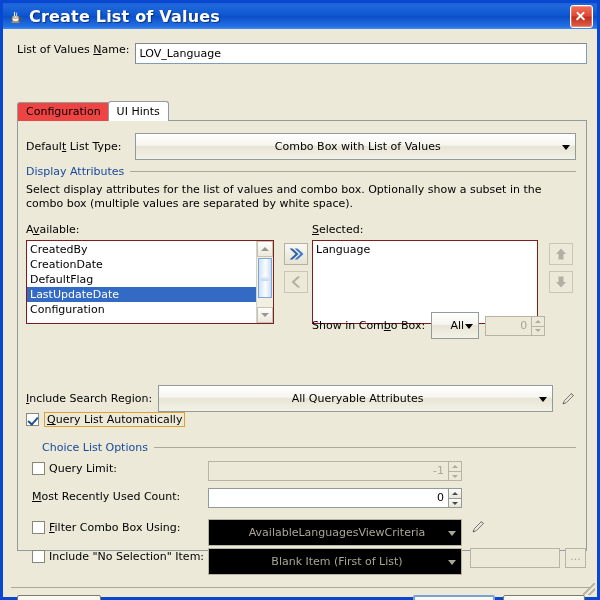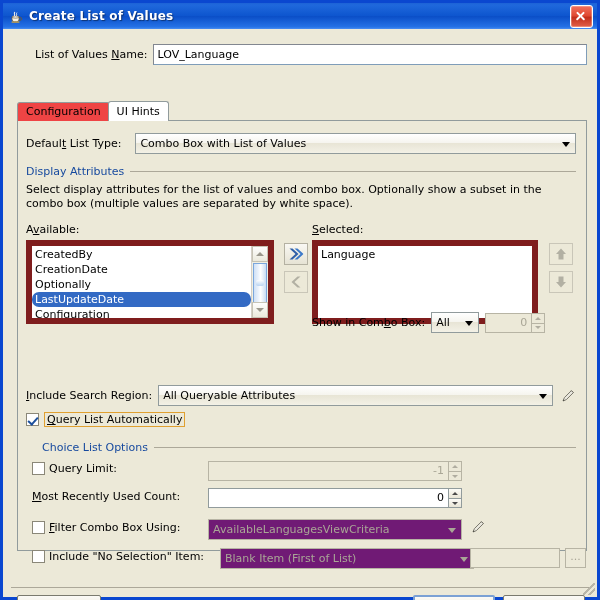--- a/index.html
+++ b/index.html
@@ -36,21 +36,21 @@
     position: relative;
   }
   .title-icon {
     width: 16px; height: 16px;
     margin-right: 5px;
     flex: 0 0 16px;
     position: relative;
   }
   .title-text {
     color: #fff;
-    font-size: 12px;
+    font-size: 16px;
     font-weight: bold;
     letter-spacing: 0.2px;
     text-shadow: 1px 1px 1px rgba(0,0,0,0.45);
     flex: 1 1 auto;
     white-space: nowrap;
     overflow: hidden;
   }
   .close-btn {
     width: 21px; height: 21px;
     flex: 0 0 21px;
@@ -78,25 +78,25 @@
     flex: 1 1 auto;
     background: #ece9d8;
     position: relative;
     padding: 0;
     box-sizing: border-box;
   }
 
   
   .name-row {
     position: absolute;
-    left: 32px; top: 14px;
+    left: 14px; top: 14px;
     right: 10px;
     height: 22px;
     display: flex;
-    align-items: center;
+    align-items: flex-start;
   }
   .name-label {
     font-size: 11px;
     white-space: nowrap;
     margin-right: 6px;
   }
   .name-input {
     flex: 1 1 auto;
     height: 21px;
     box-sizing: border-box;
@@ -161,43 +161,44 @@
   .row {
     position: absolute;
     display: flex;
     align-items: center;
   }
   .lbl { font-size: 11px; white-space: nowrap; color: #000; }
 
   
   .combo {
     box-sizing: border-box;
-    height: 21px;
+    height: 27px;
     border: 1px solid #919b9c;
     background: linear-gradient(to bottom, #ffffff 0%, #f6f5ef 45%, #e8e5d6 50%, #f3f1e6 100%);
     display: flex;
     align-items: center;
     position: relative;
     cursor: pointer;
     font-size: 11px;
     padding-left: 4px;
     overflow: hidden;
     white-space: nowrap;
+    justify-content: center;
   }
   .combo .arrow {
     position: absolute;
     right: 5px; top: 50%;
     margin-top: -2px;
     width: 0; height: 0;
     border-left: 4px solid transparent;
     border-right: 4px solid transparent;
     border-top: 5px solid #000;
   }
   .combo.disabled {
-    background: #701a75;
+    background: #000000;
     border-color: #b7b4a4;
     color: #a9a696;
     cursor: default;
   }
   .combo.disabled .arrow { border-top-color: #a9a696; }
 
   
   .group-title {
     position: absolute;
     display: flex;
@@ -216,21 +217,21 @@
     position: absolute;
     font-size: 11px;
     line-height: 14px;
     color: #000;
   }
 
   
   .listbox {
     position: absolute;
     box-sizing: border-box;
-    border: 6px solid #7f1d1d;
+    border: 1px solid #7f1d1d;
     background: #fff;
     overflow: hidden;
     display: flex;
   }
   .listbox .items {
     flex: 1 1 auto;
     overflow: hidden;
     padding: 1px 0 0 0;
   }
   .listbox .it {
@@ -238,21 +239,20 @@
     line-height: 15px;
     height: 15px;
     padding-left: 3px;
     white-space: nowrap;
     cursor: default;
   }
   .listbox .it.sel {
     background: #3a6ea5;
     background: #336ac4;
     color: #fff;
-    border-radius: 7px;
   }
 
   
   .vscroll {
     flex: 0 0 16px;
     width: 16px;
     background: #f1efe2;
     border-left: 1px solid #d4d0c8;
     position: relative;
     cursor: pointer;
@@ -504,21 +504,21 @@
       </div>
 
       <div class="row" style="left:294px; top:102px;">
         <span class="lbl"><u>S</u>elected:</span>
       </div>
 
       <div class="listbox" style="left:8px; top:119px; width:248px; height:84px;">
         <div class="items">
           <div class="it">CreatedBy</div>
           <div class="it">CreationDate</div>
-          <div class="it">Optionally</div>
+          <div class="it">DefaultFlag</div>
           <div class="it sel">LastUpdateDate</div>
           <div class="it">Configuration</div>
         </div>
         <div class="vscroll">
           <div class="sb-btn top">
               <i></i>
             </div>
           <div class="thumb"></div>
           <div class="sb-btn bot">
               <i></i>
@@ -644,21 +644,21 @@
           <path d="M3 13 L4.4 9.6 L11.4 2.6 L13.4 4.6 L6.4 11.6 z" fill="#e9e7dd" stroke="#6e6c62" stroke-width="0.9"></path>
           <path d="M11.4 2.6 L13.4 4.6" stroke="#6e6c62" stroke-width="0.9"></path>
           <path d="M3 13 L4.4 12.4 L3.6 11.6 z" fill="#3b3b35"></path>
         </svg>
       </div>
 
       <div class="row" style="left:14px; top:429px;">
         <span class="cb"></span>
         <span class="lbl">Include "No Selection" Item:</span>
       </div>
-      <div class="combo disabled" style="position:absolute; left:190px; top:427px; width:254px;margin-left:12px;">
+      <div class="combo disabled" style="position:absolute; left:190px; top:427px; width:254px;">
         <span>Blank Item (First of List)</span>
         <span class="arrow"></span>
       </div>
       <div class="tf" style="position:absolute; left:452px; top:427px; width:90px;"></div>
       <div class="ell" style="position:absolute; left:547px; top:427px;">...</div>
 
     </div>
 
     <div class="sep"></div>
     <div class="btnbar">

